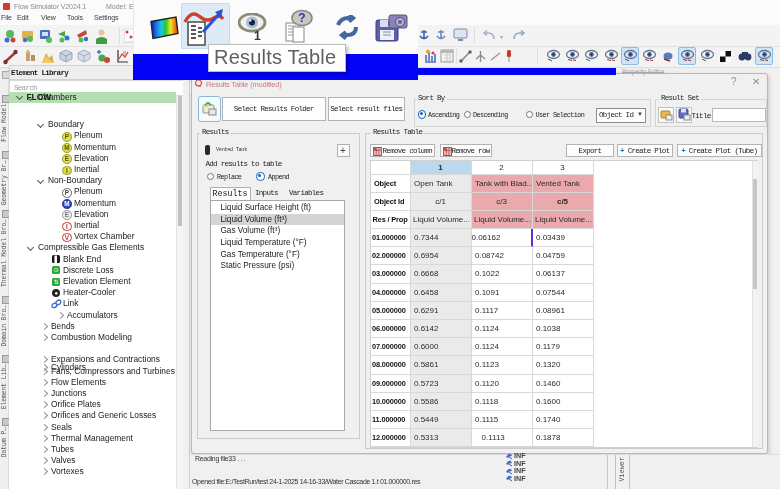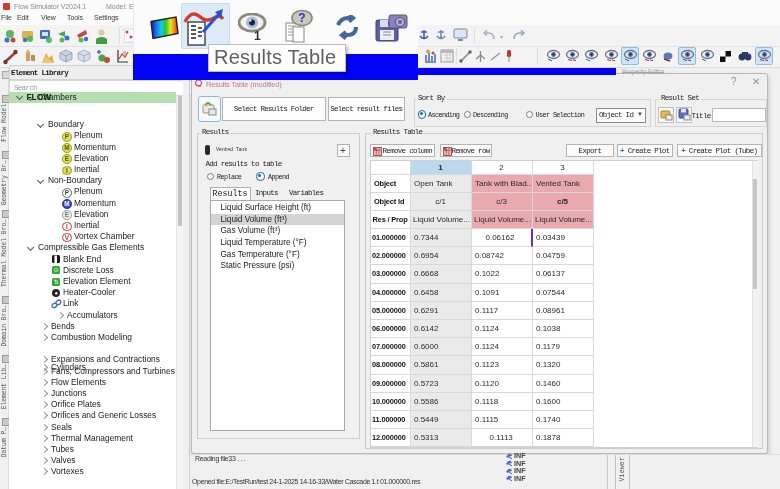--- a/index.html
+++ b/index.html
@@ -486,21 +486,21 @@
 <div class="cell" style="left:370.5px;top:192.5px;width:40.0px;height:18.099999999999994px;line-height:18.099999999999994px;font-weight:bold;color:#111;font-size:7.4px;letter-spacing:-0.15px;padding-left:3.5px;border-right:1px solid #d8d8d8;border-bottom:1px solid #d8d8d8;">Object Id</div>
 <div class="cell" style="left:410.5px;top:192.5px;width:61.0px;height:18.099999999999994px;line-height:18.099999999999994px;background:#eaeaea;text-align:center;border-right:1px solid #d8d8d8;border-bottom:1px solid #d8d8d8;">c/1</div>
 <div class="cell" style="left:471.5px;top:192.5px;width:61.0px;height:18.099999999999994px;line-height:18.099999999999994px;background:#e9a9ad;text-align:center;border-right:1px solid #d8d8d8;border-bottom:1px solid #d8d8d8;">c/3</div>
 <div class="cell" style="left:532.5px;top:192.5px;width:61.0px;height:18.099999999999994px;line-height:18.099999999999994px;background:#e9a9ad;text-align:center;border-right:1px solid #d8d8d8;border-bottom:1px solid #d8d8d8;font-weight:bold;">c/5</div>
 <div class="cell" style="left:370.5px;top:210.6px;width:40.0px;height:18.400000000000006px;line-height:18.400000000000006px;font-weight:bold;color:#111;font-size:7.4px;letter-spacing:-0.15px;padding-left:2px;border-right:1px solid #d8d8d8;border-bottom:1px solid #d8d8d8;">Res / Prop</div>
 <div class="cell" style="left:410.5px;top:210.6px;width:61.0px;height:18.400000000000006px;line-height:18.400000000000006px;background:#eaeaea;padding-left:2.5px;border-right:1px solid #d8d8d8;border-bottom:1px solid #d8d8d8;">Liquid Volume...</div>
 <div class="cell" style="left:471.5px;top:210.6px;width:61.0px;height:18.400000000000006px;line-height:18.400000000000006px;background:#e9a9ad;padding-left:2.5px;border-right:1px solid #d8d8d8;border-bottom:1px solid #d8d8d8;">Liquid Volume...</div>
 <div class="cell" style="left:532.5px;top:210.6px;width:61.0px;height:18.400000000000006px;line-height:18.400000000000006px;background:#e9a9ad;padding-left:2.5px;border-right:1px solid #d8d8d8;border-bottom:1px solid #d8d8d8;">Liquid Volume...</div>
 <div class="cell" style="left:370.5px;top:229.0px;width:40.0px;height:18.19999999999999px;line-height:18.19999999999999px;font-weight:bold;color:#111;font-size:7.4px;letter-spacing:-0.15px;padding-left:1.5px;border-right:1px solid #d8d8d8;border-bottom:1px solid #d8d8d8;">01.000000</div>
 <div class="cell" style="left:410.5px;top:229.0px;width:61.0px;height:18.19999999999999px;line-height:18.19999999999999px;background:#eaeaea;padding-left:3.5px;border-right:1px solid #d8d8d8;border-bottom:1px solid #d8d8d8;">0.7344</div>
-<div class="cell" style="left:471.5px;top:229.0px;width:61.0px;height:18.19999999999999px;line-height:18.19999999999999px;padding-left:14px;border-right:2px solid #6d28d9;border-bottom:1px solid #d8d8d8;">0.06162</div>
+<div class="cell" style="left:471.5px;top:229.0px;width:61.0px;height:18.19999999999999px;line-height:18.19999999999999px;padding-left:0;border-right:2px solid #6d28d9;border-bottom:1px solid #d8d8d8;">0.06162</div>
 <div class="cell" style="left:532.5px;top:229.0px;width:61.0px;height:18.19999999999999px;line-height:18.19999999999999px;padding-left:3.5px;border-right:1px solid #d8d8d8;border-bottom:1px solid #d8d8d8;">0.03439</div>
 <div class="cell" style="left:370.5px;top:247.2px;width:40.0px;height:18.19999999999999px;line-height:18.19999999999999px;font-weight:bold;color:#111;font-size:7.4px;letter-spacing:-0.15px;padding-left:1.5px;border-right:1px solid #d8d8d8;border-bottom:1px solid #d8d8d8;">02.000000</div>
 <div class="cell" style="left:410.5px;top:247.2px;width:61.0px;height:18.19999999999999px;line-height:18.19999999999999px;background:#eaeaea;padding-left:3.5px;border-right:1px solid #d8d8d8;border-bottom:1px solid #d8d8d8;">0.6954</div>
 <div class="cell" style="left:471.5px;top:247.2px;width:61.0px;height:18.19999999999999px;line-height:18.19999999999999px;padding-left:3.5px;border-right:1px solid #d8d8d8;border-bottom:1px solid #d8d8d8;">0.08742</div>
 <div class="cell" style="left:532.5px;top:247.2px;width:61.0px;height:18.19999999999999px;line-height:18.19999999999999px;padding-left:3.5px;border-right:1px solid #d8d8d8;border-bottom:1px solid #d8d8d8;">0.04759</div>
 <div class="cell" style="left:370.5px;top:265.4px;width:40.0px;height:18.19999999999999px;line-height:18.19999999999999px;font-weight:bold;color:#111;font-size:7.4px;letter-spacing:-0.15px;padding-left:1.5px;border-right:1px solid #d8d8d8;border-bottom:1px solid #d8d8d8;">03.000000</div>
 <div class="cell" style="left:410.5px;top:265.4px;width:61.0px;height:18.19999999999999px;line-height:18.19999999999999px;background:#eaeaea;padding-left:3.5px;border-right:1px solid #d8d8d8;border-bottom:1px solid #d8d8d8;">0.6668</div>
 <div class="cell" style="left:471.5px;top:265.4px;width:61.0px;height:18.19999999999999px;line-height:18.19999999999999px;padding-left:3.5px;border-right:1px solid #d8d8d8;border-bottom:1px solid #d8d8d8;">0.1022</div>
 <div class="cell" style="left:532.5px;top:265.4px;width:61.0px;height:18.19999999999999px;line-height:18.19999999999999px;padding-left:3.5px;border-right:1px solid #d8d8d8;border-bottom:1px solid #d8d8d8;">0.06137</div>
 <div class="cell" style="left:370.5px;top:283.6px;width:40.0px;height:18.19999999999999px;line-height:18.19999999999999px;font-weight:bold;color:#111;font-size:7.4px;letter-spacing:-0.15px;padding-left:1.5px;border-right:1px solid #d8d8d8;border-bottom:1px solid #d8d8d8;">04.000000</div>
@@ -530,21 +530,21 @@
 <div class="cell" style="left:370.5px;top:392.79999999999995px;width:40.0px;height:18.19999999999999px;line-height:18.19999999999999px;font-weight:bold;color:#111;font-size:7.4px;letter-spacing:-0.15px;padding-left:1.5px;border-right:1px solid #d8d8d8;border-bottom:1px solid #d8d8d8;">10.000000</div>
 <div class="cell" style="left:410.5px;top:392.79999999999995px;width:61.0px;height:18.19999999999999px;line-height:18.19999999999999px;background:#eaeaea;padding-left:3.5px;border-right:1px solid #d8d8d8;border-bottom:1px solid #d8d8d8;">0.5586</div>
 <div class="cell" style="left:471.5px;top:392.79999999999995px;width:61.0px;height:18.19999999999999px;line-height:18.19999999999999px;padding-left:3.5px;border-right:1px solid #d8d8d8;border-bottom:1px solid #d8d8d8;">0.1118</div>
 <div class="cell" style="left:532.5px;top:392.79999999999995px;width:61.0px;height:18.19999999999999px;line-height:18.19999999999999px;padding-left:3.5px;border-right:1px solid #d8d8d8;border-bottom:1px solid #d8d8d8;">0.1600</div>
 <div class="cell" style="left:370.5px;top:411.0px;width:40.0px;height:18.19999999999999px;line-height:18.19999999999999px;font-weight:bold;color:#111;font-size:7.4px;letter-spacing:-0.15px;padding-left:1.5px;border-right:1px solid #d8d8d8;border-bottom:1px solid #d8d8d8;">11.000000</div>
 <div class="cell" style="left:410.5px;top:411.0px;width:61.0px;height:18.19999999999999px;line-height:18.19999999999999px;background:#eaeaea;padding-left:3.5px;border-right:1px solid #d8d8d8;border-bottom:1px solid #d8d8d8;">0.5449</div>
 <div class="cell" style="left:471.5px;top:411.0px;width:61.0px;height:18.19999999999999px;line-height:18.19999999999999px;padding-left:3.5px;border-right:1px solid #d8d8d8;border-bottom:1px solid #d8d8d8;">0.1115</div>
 <div class="cell" style="left:532.5px;top:411.0px;width:61.0px;height:18.19999999999999px;line-height:18.19999999999999px;padding-left:3.5px;border-right:1px solid #d8d8d8;border-bottom:1px solid #d8d8d8;">0.1740</div>
 <div class="cell" style="left:370.5px;top:429.2px;width:40.0px;height:18.19999999999999px;line-height:18.19999999999999px;font-weight:bold;color:#111;font-size:7.4px;letter-spacing:-0.15px;padding-left:1.5px;border-right:1px solid #d8d8d8;border-bottom:1px solid #d8d8d8;">12.000000</div>
 <div class="cell" style="left:410.5px;top:429.2px;width:61.0px;height:18.19999999999999px;line-height:18.19999999999999px;background:#eaeaea;padding-left:3.5px;border-right:1px solid #d8d8d8;border-bottom:1px solid #d8d8d8;">0.5313</div>
-<div class="cell" style="left:471.5px;top:429.2px;width:61.0px;height:18.19999999999999px;line-height:18.19999999999999px;padding-left:18px;border-right:1px solid #d8d8d8;border-bottom:1px solid #d8d8d8;">0.1113</div>
+<div class="cell" style="left:471.5px;top:429.2px;width:61.0px;height:18.19999999999999px;line-height:18.19999999999999px;padding-left:10px;border-right:1px solid #d8d8d8;border-bottom:1px solid #d8d8d8;">0.1113</div>
 <div class="cell" style="left:532.5px;top:429.2px;width:61.0px;height:18.19999999999999px;line-height:18.19999999999999px;padding-left:3.5px;border-right:1px solid #d8d8d8;border-bottom:1px solid #d8d8d8;">0.1878</div>
 <div class="a" style="left:751.5px;top:160.5px;width:6px;height:286.5px;background:#f3f3f3;border-left:1px solid #e2e2e2;box-sizing:border-box;"></div>
 <div class="a" style="left:752.5px;top:179px;width:4.5px;height:110px;background:#c6c6c6;"></div>
 <div class="a" style="left:190px;top:454.5px;width:590px;height:34.5px;background:#f0f0f0;"></div>
 <div class="a" style="left:190px;top:453.5px;width:590px;height:1px;background:#dcdcdc;"></div>
 <div class="a" style="left:195px;top:455px;font-size:7px;letter-spacing:-0.3px;color:#333;">Reading file33 . . .</div>
 <div class="a" style="left:192px;top:478px;font-size:7px;letter-spacing:-0.35px;color:#333;">Opened file:E:/TestRun/test 24-1-2025 14-16-33/Water Cascade 1.t 01.000000.res</div>
 <svg class="a" style="left:505px;top:451.5px;" width="8" height="8" viewBox="0 0 8 8">
       <path d="M1 5 Q3 1 6 2 L7 4 Q4 4 3 6 Z" fill="#4a6ad0"></path>
       <path d="M4 5 L7 7" stroke="#3a5ab8" stroke-width="1"></path>

